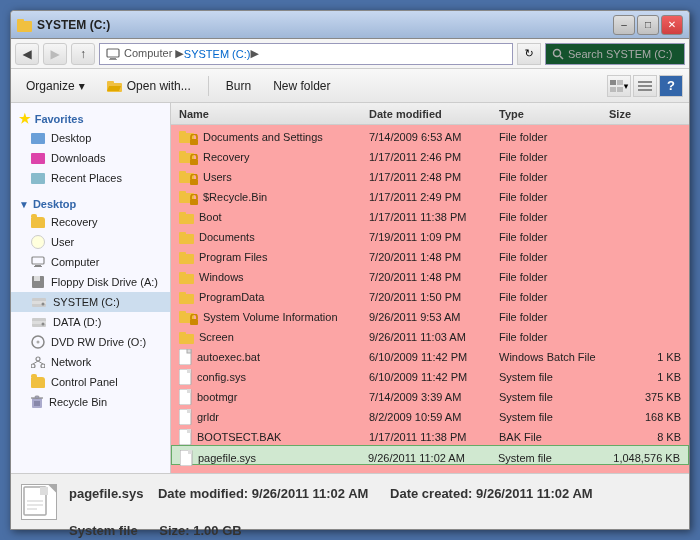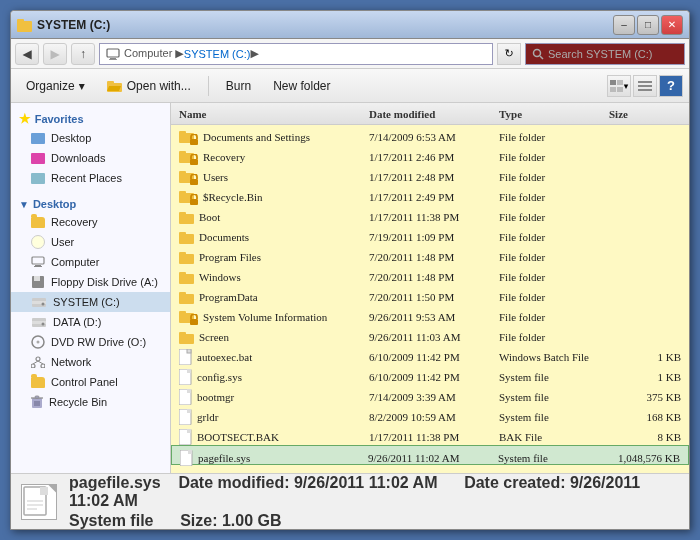--- a/index.html
+++ b/index.html
@@ -107,24 +107,24 @@
       height: 22px;
       border: 1px solid #ccc;
       background: linear-gradient(to bottom, #f5f5f5, #e0e0e0);
       display: flex;
       align-items: center;
       justify-content: center;
       cursor: pointer;
       font-size: 11px;
     }
     .search-box {
-      width: 160px;
+      width: 140px;
       height: 22px;
       border: 1px solid #99b;
-      background: #7f1d1d;
+      background: #14532d;
       padding: 2px 6px;
       font-size: 11px;
       color: #888;
       display: flex;
       align-items: center;
       gap: 4px;
     }
     
     .toolbar {
       height: 34px;
@@ -250,22 +250,21 @@
       height: 11px;
       background: #8bc;
       border-radius: 1px;
       display: inline-block;
       flex-shrink: 0;
     }
     
     .file-list {
       flex: 1;
       overflow-y: auto;
-      background: #fef9c3;
-      font-family: Liberation Serif, serif;
+      background: #fca5a5;
     }
     .file-list-header {
       display: grid;
       grid-template-columns: 1fr 130px 110px 80px;
       background: linear-gradient(to bottom, #f0f0f0, #e0e0e0);
       border-bottom: 1px solid #ccc;
       height: 22px;
       align-items: center;
       padding: 0 4px;
       position: sticky;
@@ -339,22 +338,23 @@
       height: 8px;
       background: #aaa;
       clip-path: polygon(0 0, 100% 100%, 100% 0);
     }
     .status-info {
       display: flex;
       flex-direction: column;
       gap: 2px;
     }
     .status-info-row {
-      font-size: 16px;
+      font-size: 13px;
       color: #333;
+      margin-top: 20px;
     }
     .status-info-row span {
       font-weight: bold;
     }
 
     
     ::-webkit-scrollbar { width: 8px; }
     ::-webkit-scrollbar-track { background: #f0f0f0; }
     ::-webkit-scrollbar-thumb { background: #bbb; border-radius: 4px; }
   </style>

